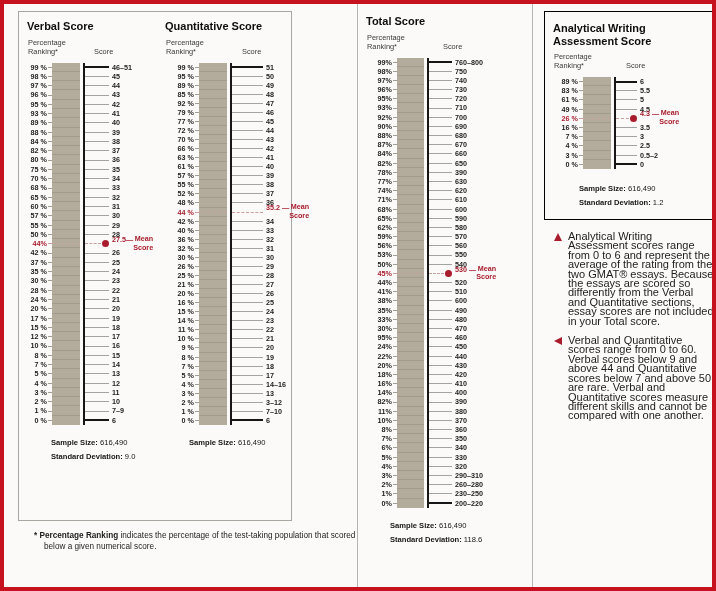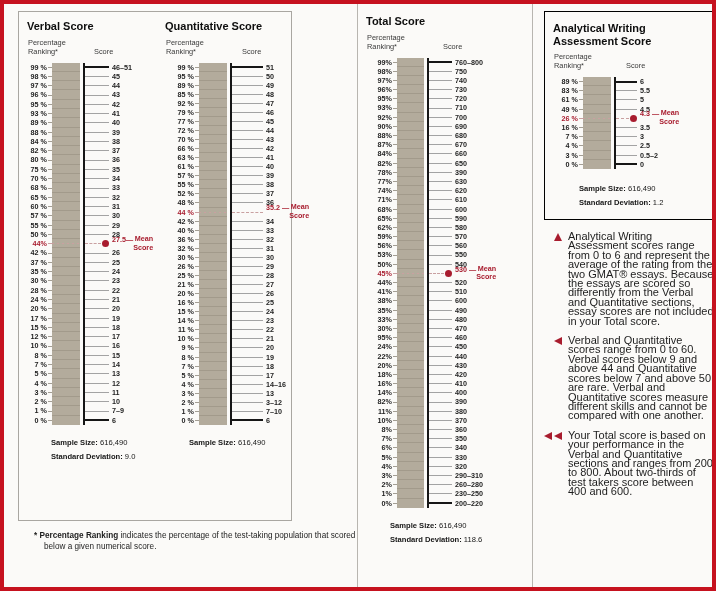--- a/index.html
+++ b/index.html
@@ -1400,23 +1400,16 @@
           <span class="tri-up"></span>
         </span>
         <div class="note-text">Analytical Writing Assessment scores range from 0 to 6 and represent the average of the rating from the two GMAT® essays. Because the essays are scored so differently from the Verbal and Quantitative sections, essay scores are not included in your Total score.</div>
       </div>
       <div class="note">
         <span class="note-marker">
           <span class="tri-left"></span>
         </span>
         <div class="note-text">Verbal and Quantitative scores range from 0 to 60. Verbal scores below 9 and above 44 and Quantitative scores below 7 and above 50 are rare. Verbal and Quantitative scores measure different skills and cannot be compared with one another.</div>
       </div>
-      <div class="note">
-        <span class="note-marker">
-          <span class="tri-left"></span>
-          <span class="tri-left"></span>
-        </span>
-        <div class="note-text">Your Total score is based on your performance in the Verbal and Quantitative sections and ranges from 200 to 800. About two-thirds of test takers score between 400 and 600.</div>
-      </div>
     </div>
 
   <p class="footnote"><b>* Percentage Ranking</b><span> indicates the percentage of the test-taking population that scored below a given numerical score.</span></p>
 </div>
 
 </body></html>

